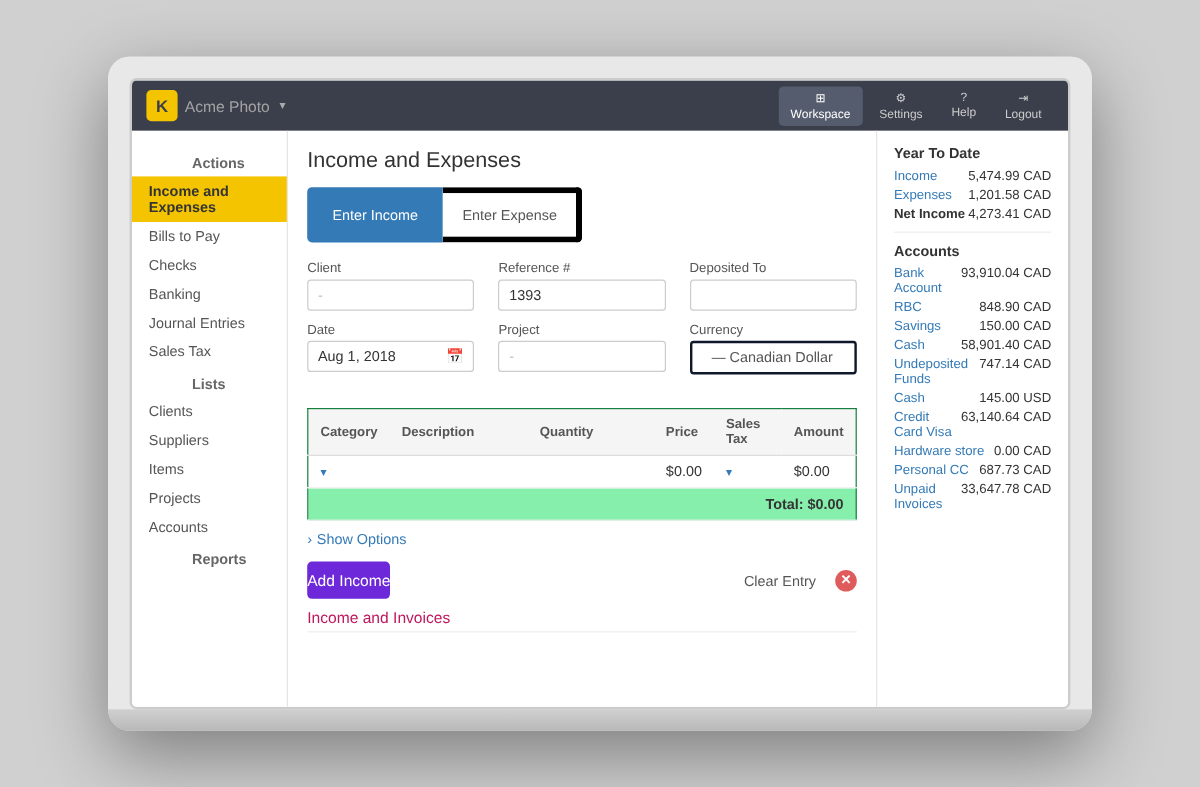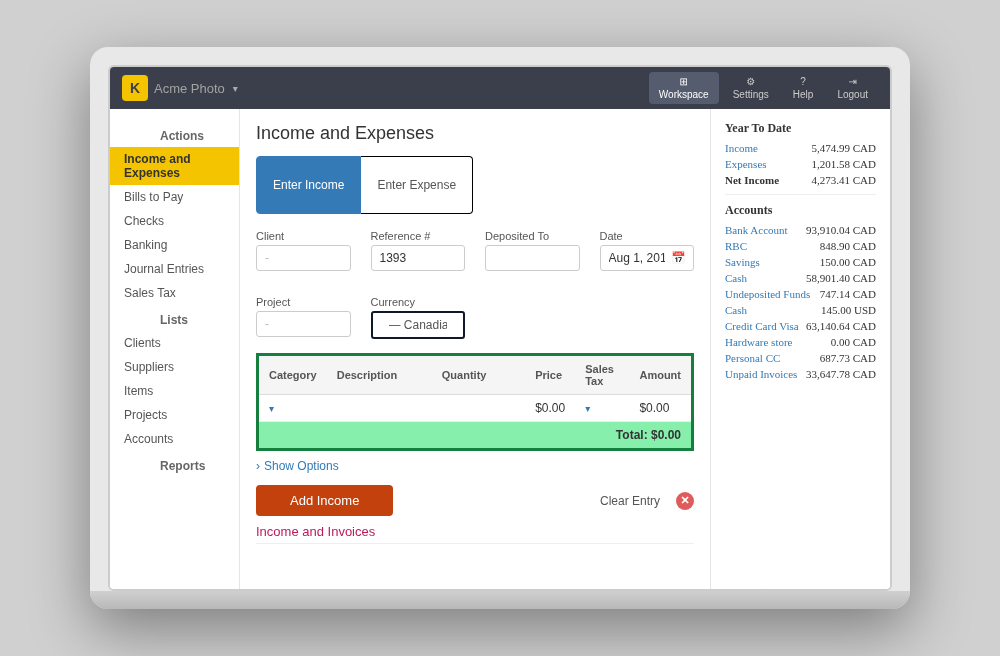--- a/index.html
+++ b/index.html
@@ -137,41 +137,41 @@
       font-weight: 400;
       color: #333;
       margin-bottom: 12px;
     }
     .tab-bar {
       display: flex;
       gap: 0;
       margin-bottom: 16px;
     }
     .tab-btn {
-      padding: 21px 16px;
-      font-size: 12px;
-      border: 1px solid #000000;
+      padding: 11px 16px;
+      font-size: 12px;
+      border: 5px solid #000000;
       background: #fff;
       cursor: pointer;
       color: #555;
       text-align: right;
     }
     .tab-btn:first-child { border-radius: 4px 0 0 4px; }
     .tab-btn:last-child { border-radius: 0 4px 4px 0; border-left: none; }
     .tab-btn.active {
       background: #337ab7;
       color: #fff;
       border-color: #337ab7;
     }
 
     .form-grid {
       display: grid;
-      grid-template-columns: 1fr 1fr 1fr 1fr;
-      gap: 25px 20px;
-      margin-bottom: 14px;
+      grid-template-columns: 1fr 1fr 1fr;
+      gap: 10px 20px;
+      margin-bottom: 28px;
     }
     .form-group {
       display: flex;
       flex-direction: column;
       gap: 3px;
     }
     .form-label {
       font-size: 11px;
       color: #555;
       font-weight: 500;
@@ -210,21 +210,21 @@
       width: 100%;
       appearance: none;
       cursor: pointer;
     }
 
     
     .expense-table {
       width: 100%;
       border-collapse: collapse;
       margin-bottom: 8px;
-      border: 3px solid #15803d;
+      border: 1px solid #15803d;
     }
     .expense-table th {
       background: #f5f5f5;
       padding: 7px 10px;
       text-align: left;
       font-size: 11px;
       font-weight: 600;
       color: #555;
       border-bottom: 1px solid #ddd;
     }
@@ -261,25 +261,25 @@
       gap: 4px;
     }
 
     .bottom-bar {
       display: flex;
       align-items: center;
       justify-content: space-between;
       margin-top: 8px;
     }
     .add-btn {
-      background: #c2410c;
+      background: #6d28d9;
       color: #fff;
       border: none;
       border-radius: 4px;
-      padding: 8px 34px;
+      padding: 8px 0;
       font-size: 13px;
       font-weight: 500;
       cursor: pointer;
     }
     .clear-entry {
       display: flex;
       align-items: center;
       gap: 16px;
       font-size: 12px;
       color: #555;
@@ -302,27 +302,26 @@
       font-size: 13px;
       font-weight: 500;
       color: #be185d;
       border-bottom: 1px solid #eee;
       padding-bottom: 4px;
       margin-top: 8px;
     }
 
     
     .right-panel {
-      width: 180px;
+      width: 160px;
       background: #fff;
       border-left: 1px solid #e5e5e5;
       padding: 12px 14px;
       font-size: 11px;
       min-height: 480px;
-      font-family: Liberation Serif, serif;
     }
     .panel-section-title {
       font-size: 12px;
       font-weight: 700;
       color: #333;
       margin-bottom: 6px;
     }
     .panel-row {
       display: flex;
       justify-content: flex-start;

